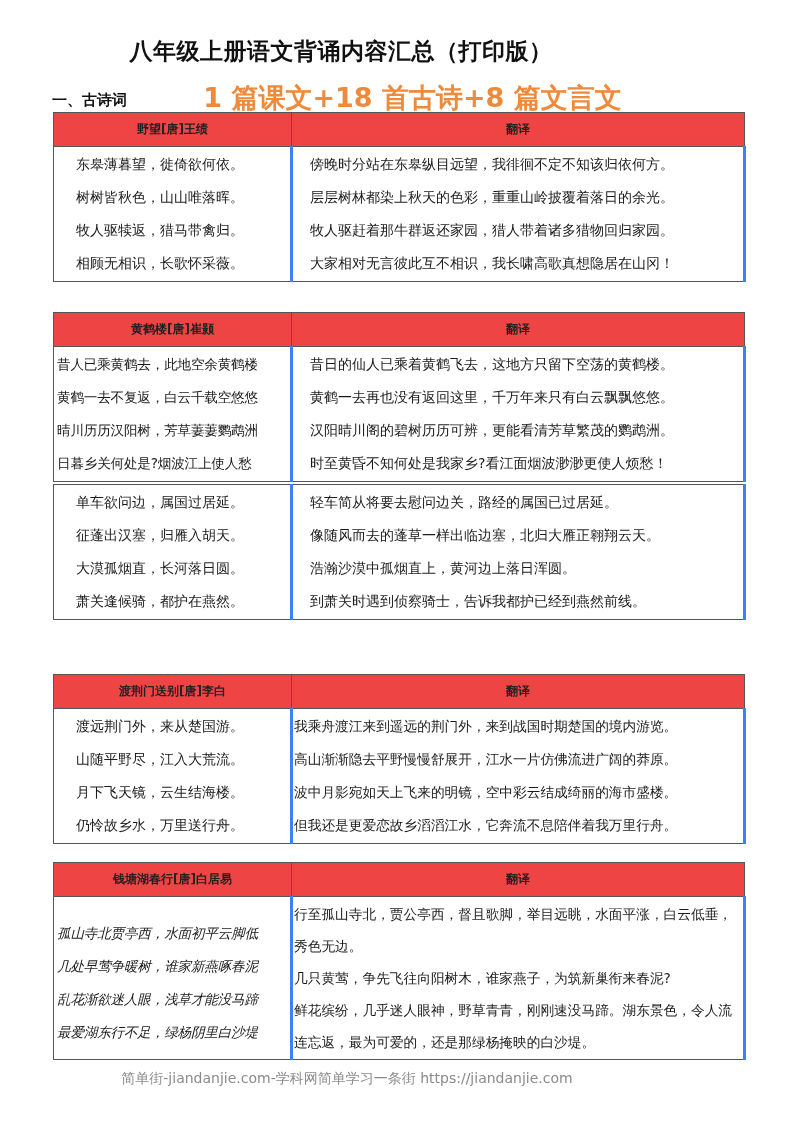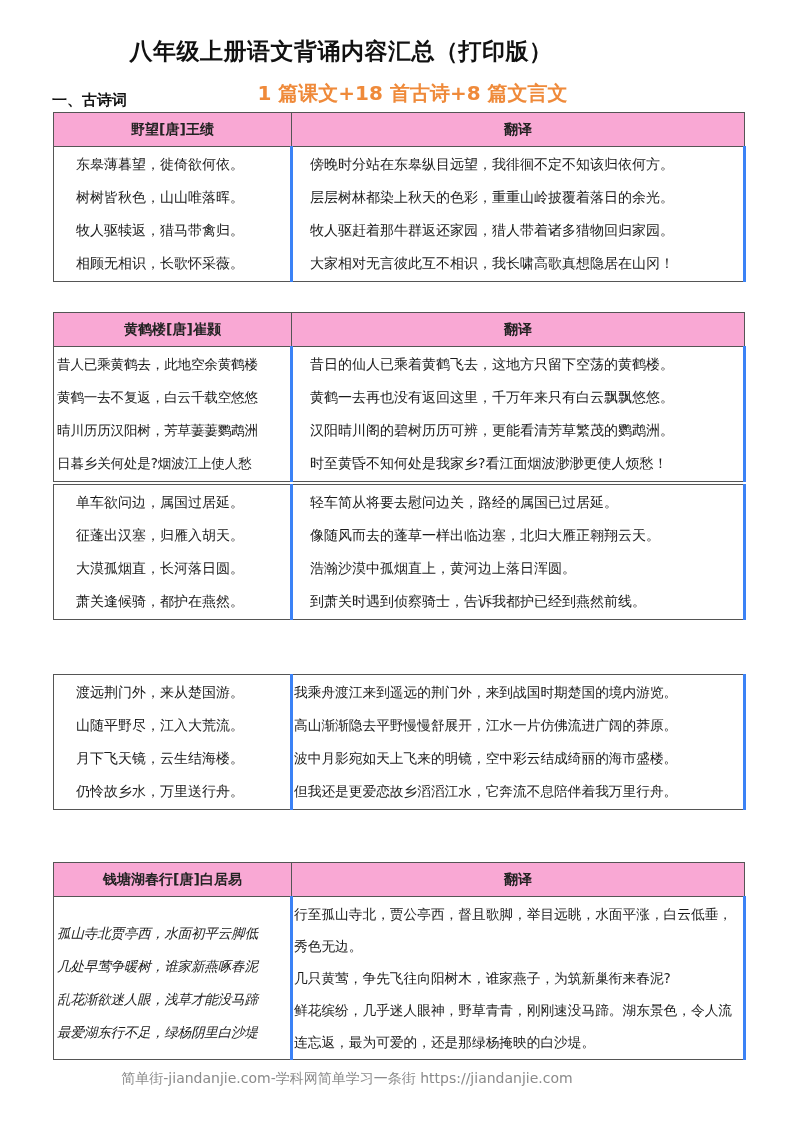--- a/index.html
+++ b/index.html
@@ -5,34 +5,34 @@
   * { box-sizing: border-box; margin: 0; padding: 0; }
   html, body { width: 793px; height: 1121px; background: #ffffff; }
   body { position: relative; font-family: "DejaVu Sans", sans-serif; color: #1a1a1a; overflow: hidden; }
 
   .title {
     position: absolute; left: 0; top: 36px; width: 682px; text-align: center;
     font-size: 23px; font-weight: bold; color: #111; letter-spacing: 0.5px;
   }
   .subtitle {
     position: absolute; left: 0; top: 80px; width: 793px; text-align: center;
-    font-size: 20px; font-weight: bold; color: #ef8a3a; padding-left: 32px;
+    font-size: 27px; font-weight: bold; color: #ef8a3a; padding-left: 32px;
   }
   .section-label {
     position: absolute; left: 52px; top: 91px; font-size: 15px; font-weight: bold; color: #111;
   }
 
   .poem-table {
     position: absolute; left: 53px; width: 691px;
     border: 1px solid #555; border-collapse: collapse; table-layout: fixed;
   }
   .poem-table col.c1 { width: 238px; }
   .poem-table col.c2 { width: 453px; }
   .poem-table th {
-    background: #f9a8d4; height: 34px; font-size: 14px; font-weight: bold; color: #222;
+    background: #ef4444; height: 34px; font-size: 12px; font-weight: bold; color: #222;
     border: 1px solid #555; text-align: center; vertical-align: middle;
   }
   .poem-table td {
     border-left: 1px solid #555; border-right: 3px solid #3b82f6;
     vertical-align: middle; font-size: 14px; line-height: 33px; padding: 0;
   }
   .orig-cell .line { display: block; white-space: nowrap; }
   .trans-cell .line { display: block; white-space: nowrap; }
   .body-row td { padding-top: 1px; padding-bottom: 1px; }
 
@@ -138,20 +138,24 @@
   </tr>
 </tbody>
   </table>
 
 <table class="poem-table t4">
   <colgroup>
       <col class="c1">
       <col class="c2">
     </colgroup>
   <tbody>
+      <tr>
+    <th>渡荆门送别[唐]李白</th>
+    <th>翻译</th>
+  </tr>
   <tr class="body-row">
     <td class="orig-cell">
       <span class="line">渡远荆门外，来从楚国游。</span>
       <span class="line">山随平野尽，江入大荒流。</span>
       <span class="line">月下飞天镜，云生结海楼。</span>
       <span class="line">仍怜故乡水，万里送行舟。</span>
     </td>
     <td class="trans-cell">
       <span class="line">我乘舟渡江来到遥远的荆门外，来到战国时期楚国的境内游览。</span>
       <span class="line">高山渐渐隐去平野慢慢舒展开，江水一片仿佛流进广阔的莽原。</span>

